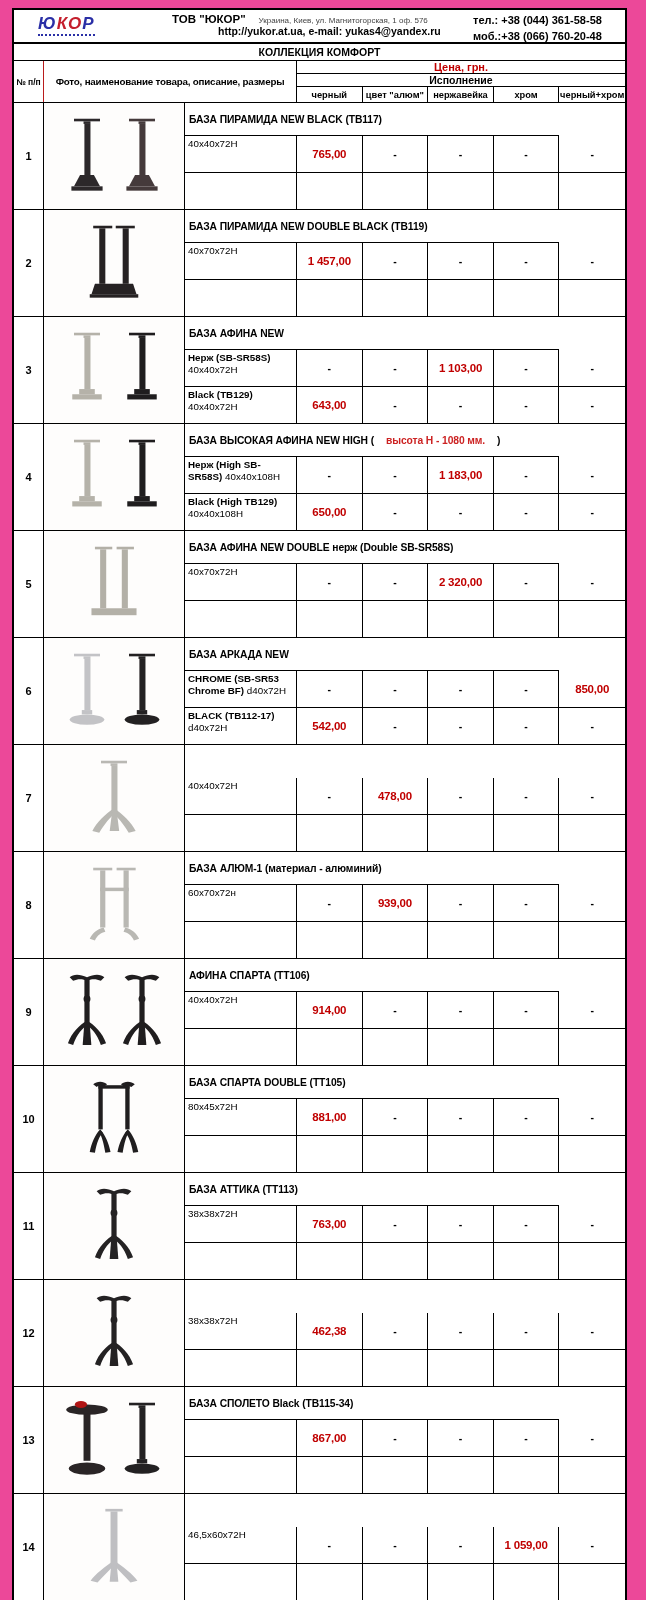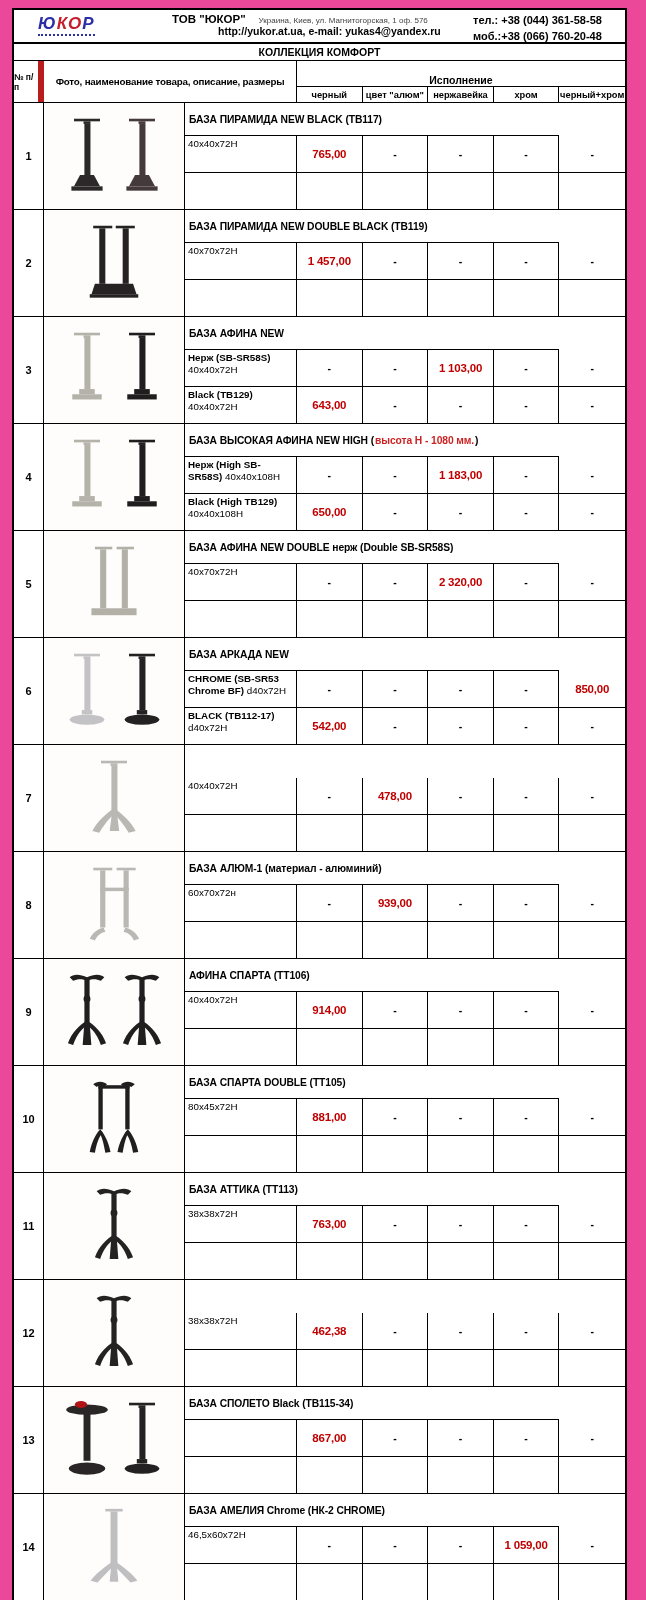--- a/index.html
+++ b/index.html
@@ -16,34 +16,34 @@
   .l1{display:flex;align-items:baseline;white-space:nowrap}
   .company{font-weight:bold;font-size:11.5px;margin-right:13px}
   .addr{font-size:8px;color:#444}
   .l2{font-weight:bold;font-size:10.5px;padding-left:46px;white-space:nowrap}
   .hright{width:152px;padding:3px 6px 0 0;font-weight:bold;font-size:11px;line-height:1.45;white-space:nowrap;box-sizing:border-box}
 
   .collection{height:16px;line-height:16px;text-align:center;font-weight:bold;font-size:10.5px;border-bottom:1px solid #000}
 
   
   .thead{display:grid;grid-template-columns:30px 253px repeat(5,1fr);grid-template-rows:13px 13px 15px;border-bottom:1px solid #000}
-  .th-num{grid-area:1/1/4/2;border-right:6px solid #b91c1c;display:flex;align-items:center;justify-content:center;font-weight:bold;font-size:8.5px}
+  .th-num{grid-area:1/1/4/2;border-right:1px solid #b91c1c;display:flex;align-items:center;justify-content:center;font-weight:bold;font-size:8.5px}
   .th-desc{grid-area:1/2/4/3;border-right:1px solid #000;display:flex;align-items:center;justify-content:center;font-weight:bold;font-size:9.8px;letter-spacing:-.2px}
   .th-price{grid-area:1/3/2/8;text-align:center;font-weight:bold;font-size:11px;color:#c00000;border-bottom:1px solid #000;line-height:12px}
   .th-exec{grid-area:2/3/3/8;text-align:center;font-weight:bold;font-size:10.5px;border-bottom:1px solid #000;line-height:12px}
   .th-c{display:flex;align-items:center;justify-content:center;font-weight:bold;font-size:9.3px;border-right:1px solid #000;grid-row:3}
   .th-c.lastcol{border-right:none}
 
   
   .prow{display:grid;grid-template-columns:30px 141px 112px repeat(5,1fr);grid-template-rows:33px 37px 36px;border-bottom:1px solid #000}
   .prow:last-child{border-bottom:none}
   .c-num{grid-area:1/1/4/2;border-right:1px solid #000;display:flex;align-items:center;justify-content:center;font-weight:bold;font-size:11px}
   .c-photo{grid-area:1/2/4/3;border-right:1px solid #000;display:flex;align-items:center;justify-content:center;gap:3px;overflow:hidden;background:#fefdfc}
   .c-title{grid-column:3/8;grid-row:1;border-bottom:1px solid #000;display:flex;align-items:center;padding:0 4px;font-weight:bold;font-size:10.3px;letter-spacing:-.1px;white-space:nowrap;overflow:hidden}
-  .t-red{color:#cc2222;margin:0 1px}
+  .t-red{color:#cc2222;margin:0 12px}
   .sub{display:contents}
   .cell{box-sizing:border-box;border-right:1px solid #000}
   .cell.lastcol{border-right:none}
   .sub1 .cell{grid-row:2;border-bottom:1px solid #000}
   .sub2 .cell{grid-row:3}
   .c-desc{padding:2px 3px;font-size:9.8px;line-height:1.25;overflow:hidden}
   .lbl{font-weight:bold}
   .pcell{display:flex;align-items:center;justify-content:center;font-weight:bold;font-size:10.5px}
   .pcell.val{color:#c00000;font-size:11.5px;letter-spacing:-.2px}
   svg{display:block}
@@ -69,20 +69,21 @@
         <div>тел.: +38 (044) 361-58-58</div>
         <div>моб.:+38 (066) 760-20-48</div>
       </div>
     </header>
 
     <div class="collection">КОЛЛЕКЦИЯ КОМФОРТ</div>
 
     <div class="thead">
       <div class="th-num">№ п/п</div>
       <div class="th-desc">Фото, наименование товара, описание, размеры</div>
+      <div class="th-price">Цена, грн.</div>
       <div class="th-exec">Исполнение</div>
       <div class="th-c">черный</div>
       <div class="th-c">цвет "алюм"</div>
       <div class="th-c">нержавейка</div>
       <div class="th-c">хром</div>
       <div class="th-c lastcol">черный+хром</div>
     </div>
 
     <div id="rows">
   <div class="prow">
@@ -578,25 +579,20 @@
     <div class="c-num">14</div>
     <div class="c-photo" title="высокая хромированная база Амелия">
             <svg width="52" height="90" viewBox="0 0 60 92">
               <rect x="20" y="2" width="20" height="3" fill="#bfbfc2"></rect>
               <rect x="26" y="5" width="8" height="60" fill="#bfbfc2"></rect>
               <path d="M30 62 C20 68 8 78 3 85 L11 87 C18 79 26 72 31 66 Z" fill="#bfbfc2"></path>
               <path d="M30 62 C40 68 52 78 57 85 L49 87 C42 79 34 72 29 66 Z" fill="#bfbfc2"></path>
               <path d="M27 64 L33 64 L35 86 L25 86 Z" fill="#bfbfc2"></path>
             </svg>
           </div>
-    <div class="c-title">
-            <span class="t-main">БАЗА АМЕЛИЯ Chrome (НК-2 CHROME)</span>
-            <span class="t-red"></span>
-            <span class="t-end"></span>
-          </div>
     <div class="sub sub1">
       <div class="cell c-desc"><span class="lbl"></span> <span class="sz">46,5x60x72Н</span></div>
       <div class="cell pcell dash">-</div>
       <div class="cell pcell dash">-</div>
       <div class="cell pcell dash">-</div>
       <div class="cell pcell val">1 059,00</div>
       <div class="cell pcell lastcol dash">-</div>
     </div>
     <div class="sub sub2">
       <div class="cell c-desc"><span class="lbl"></span> <span class="sz"></span></div>

